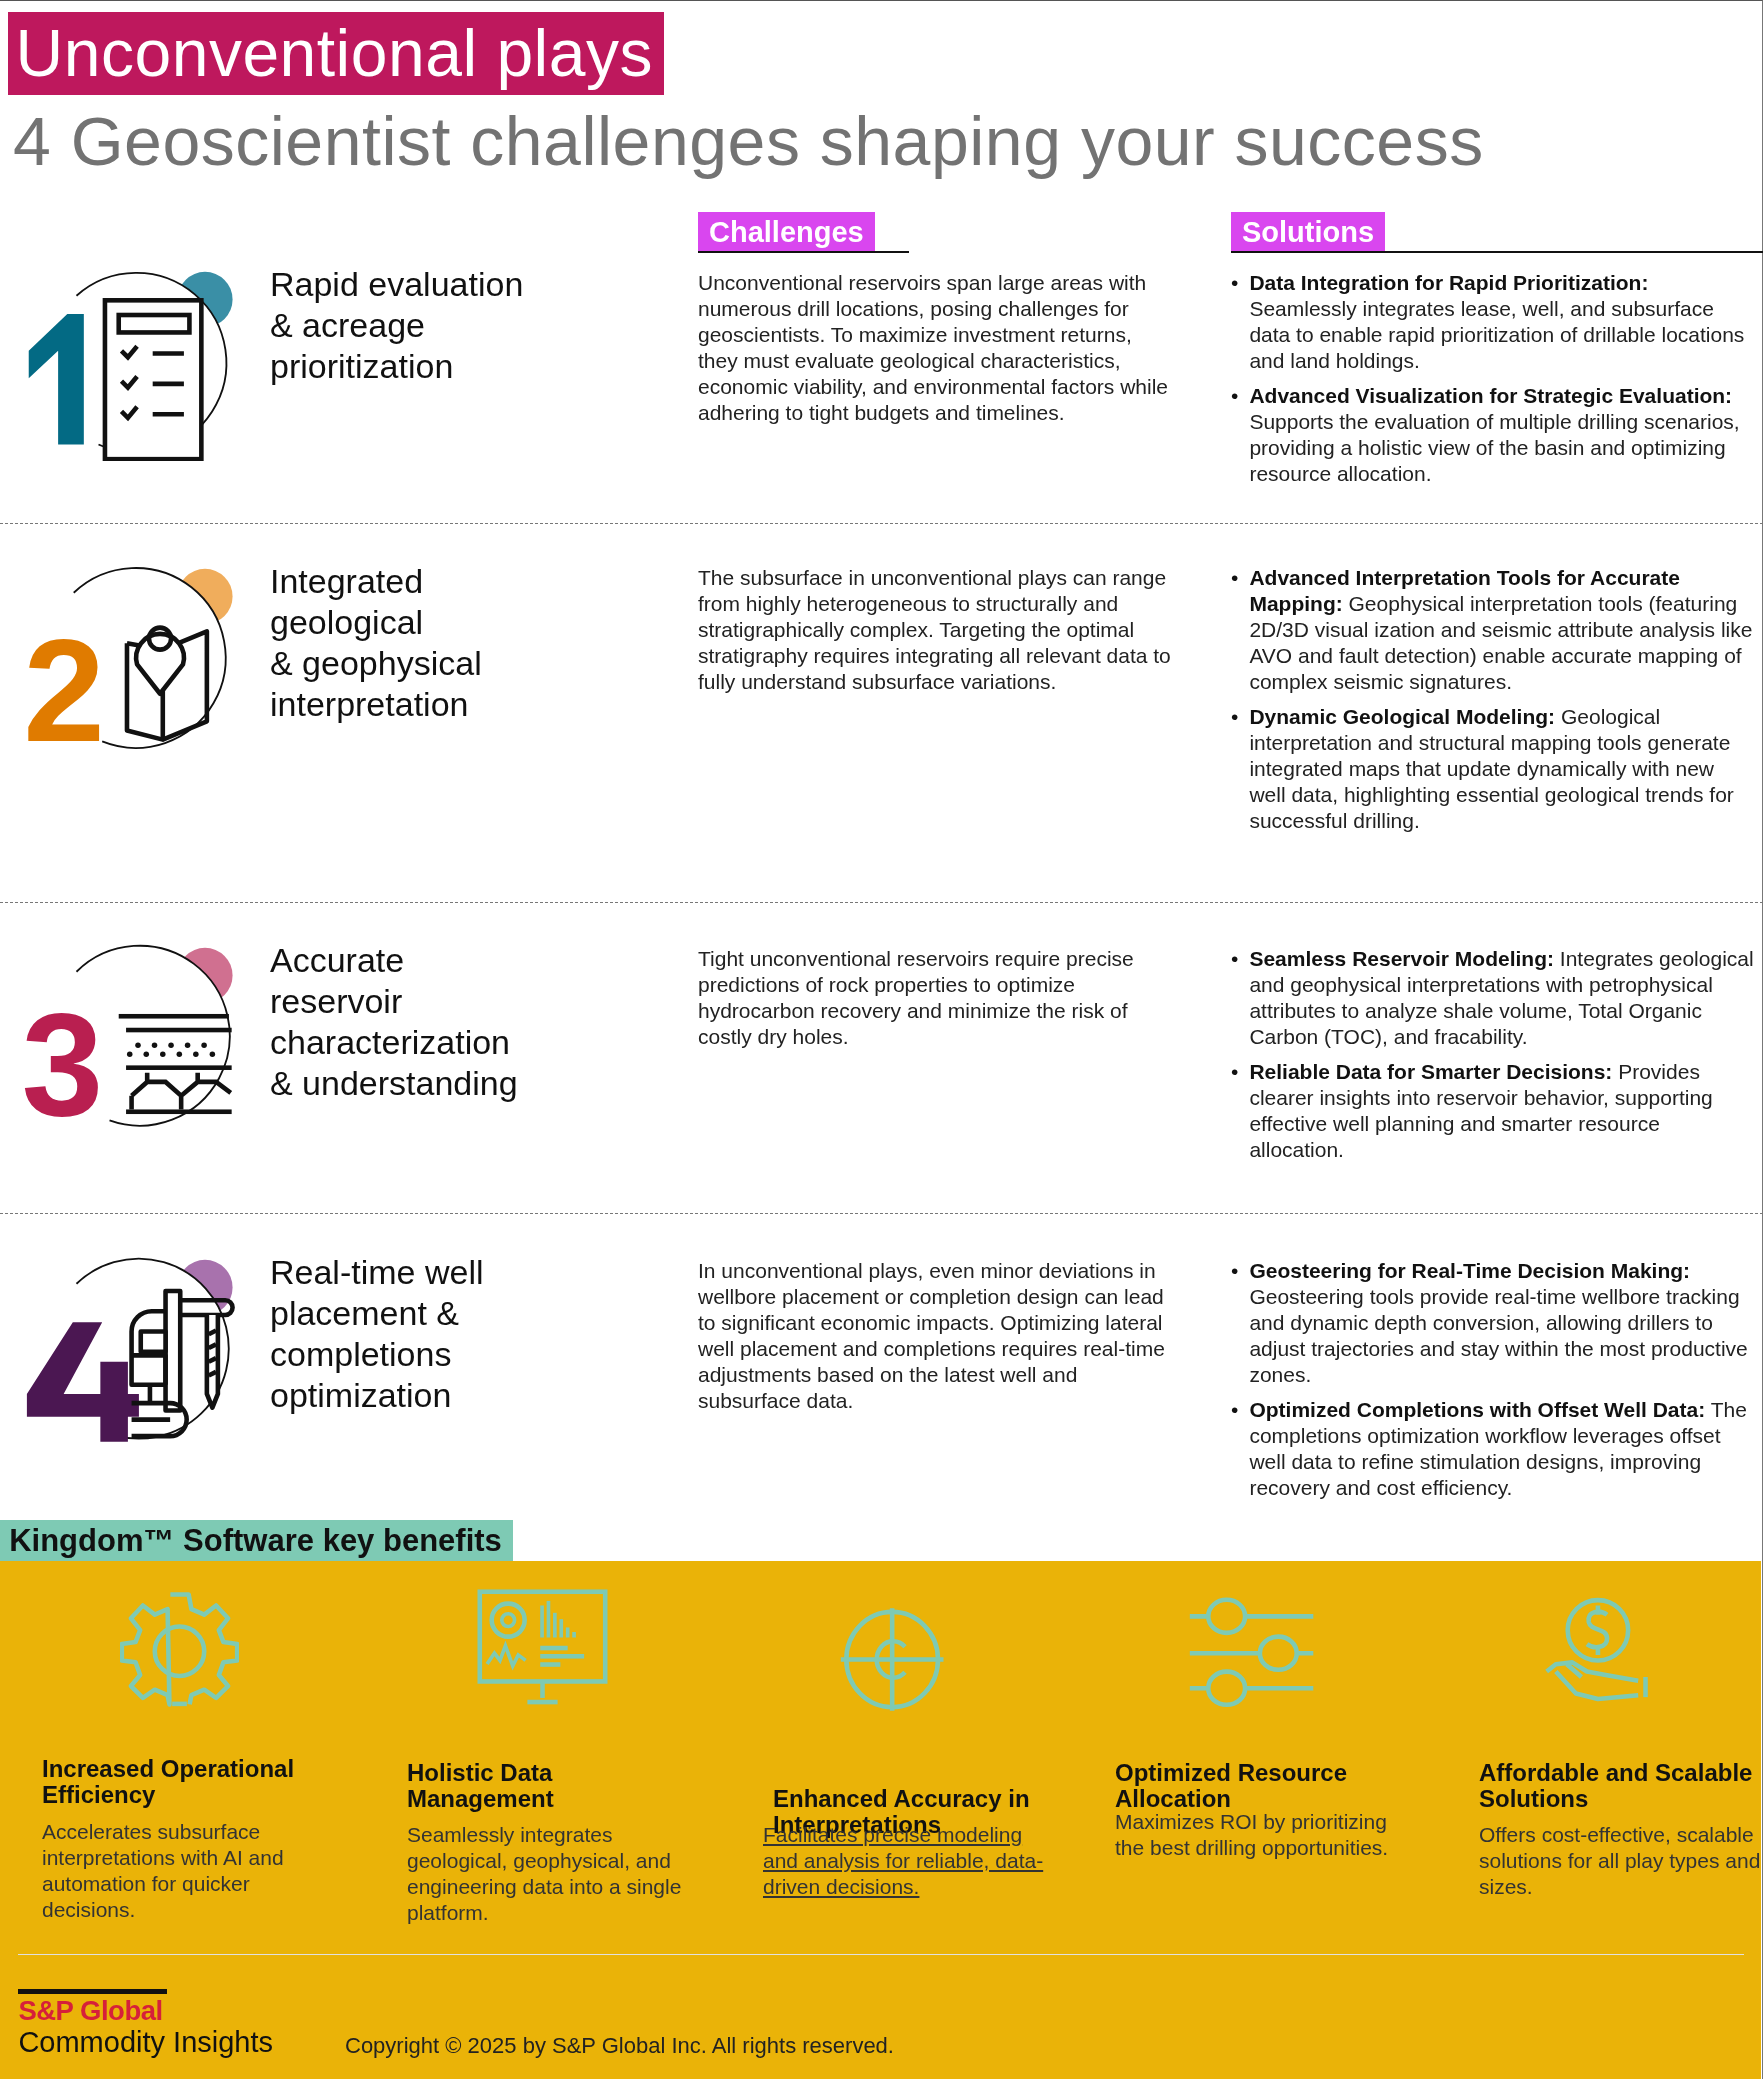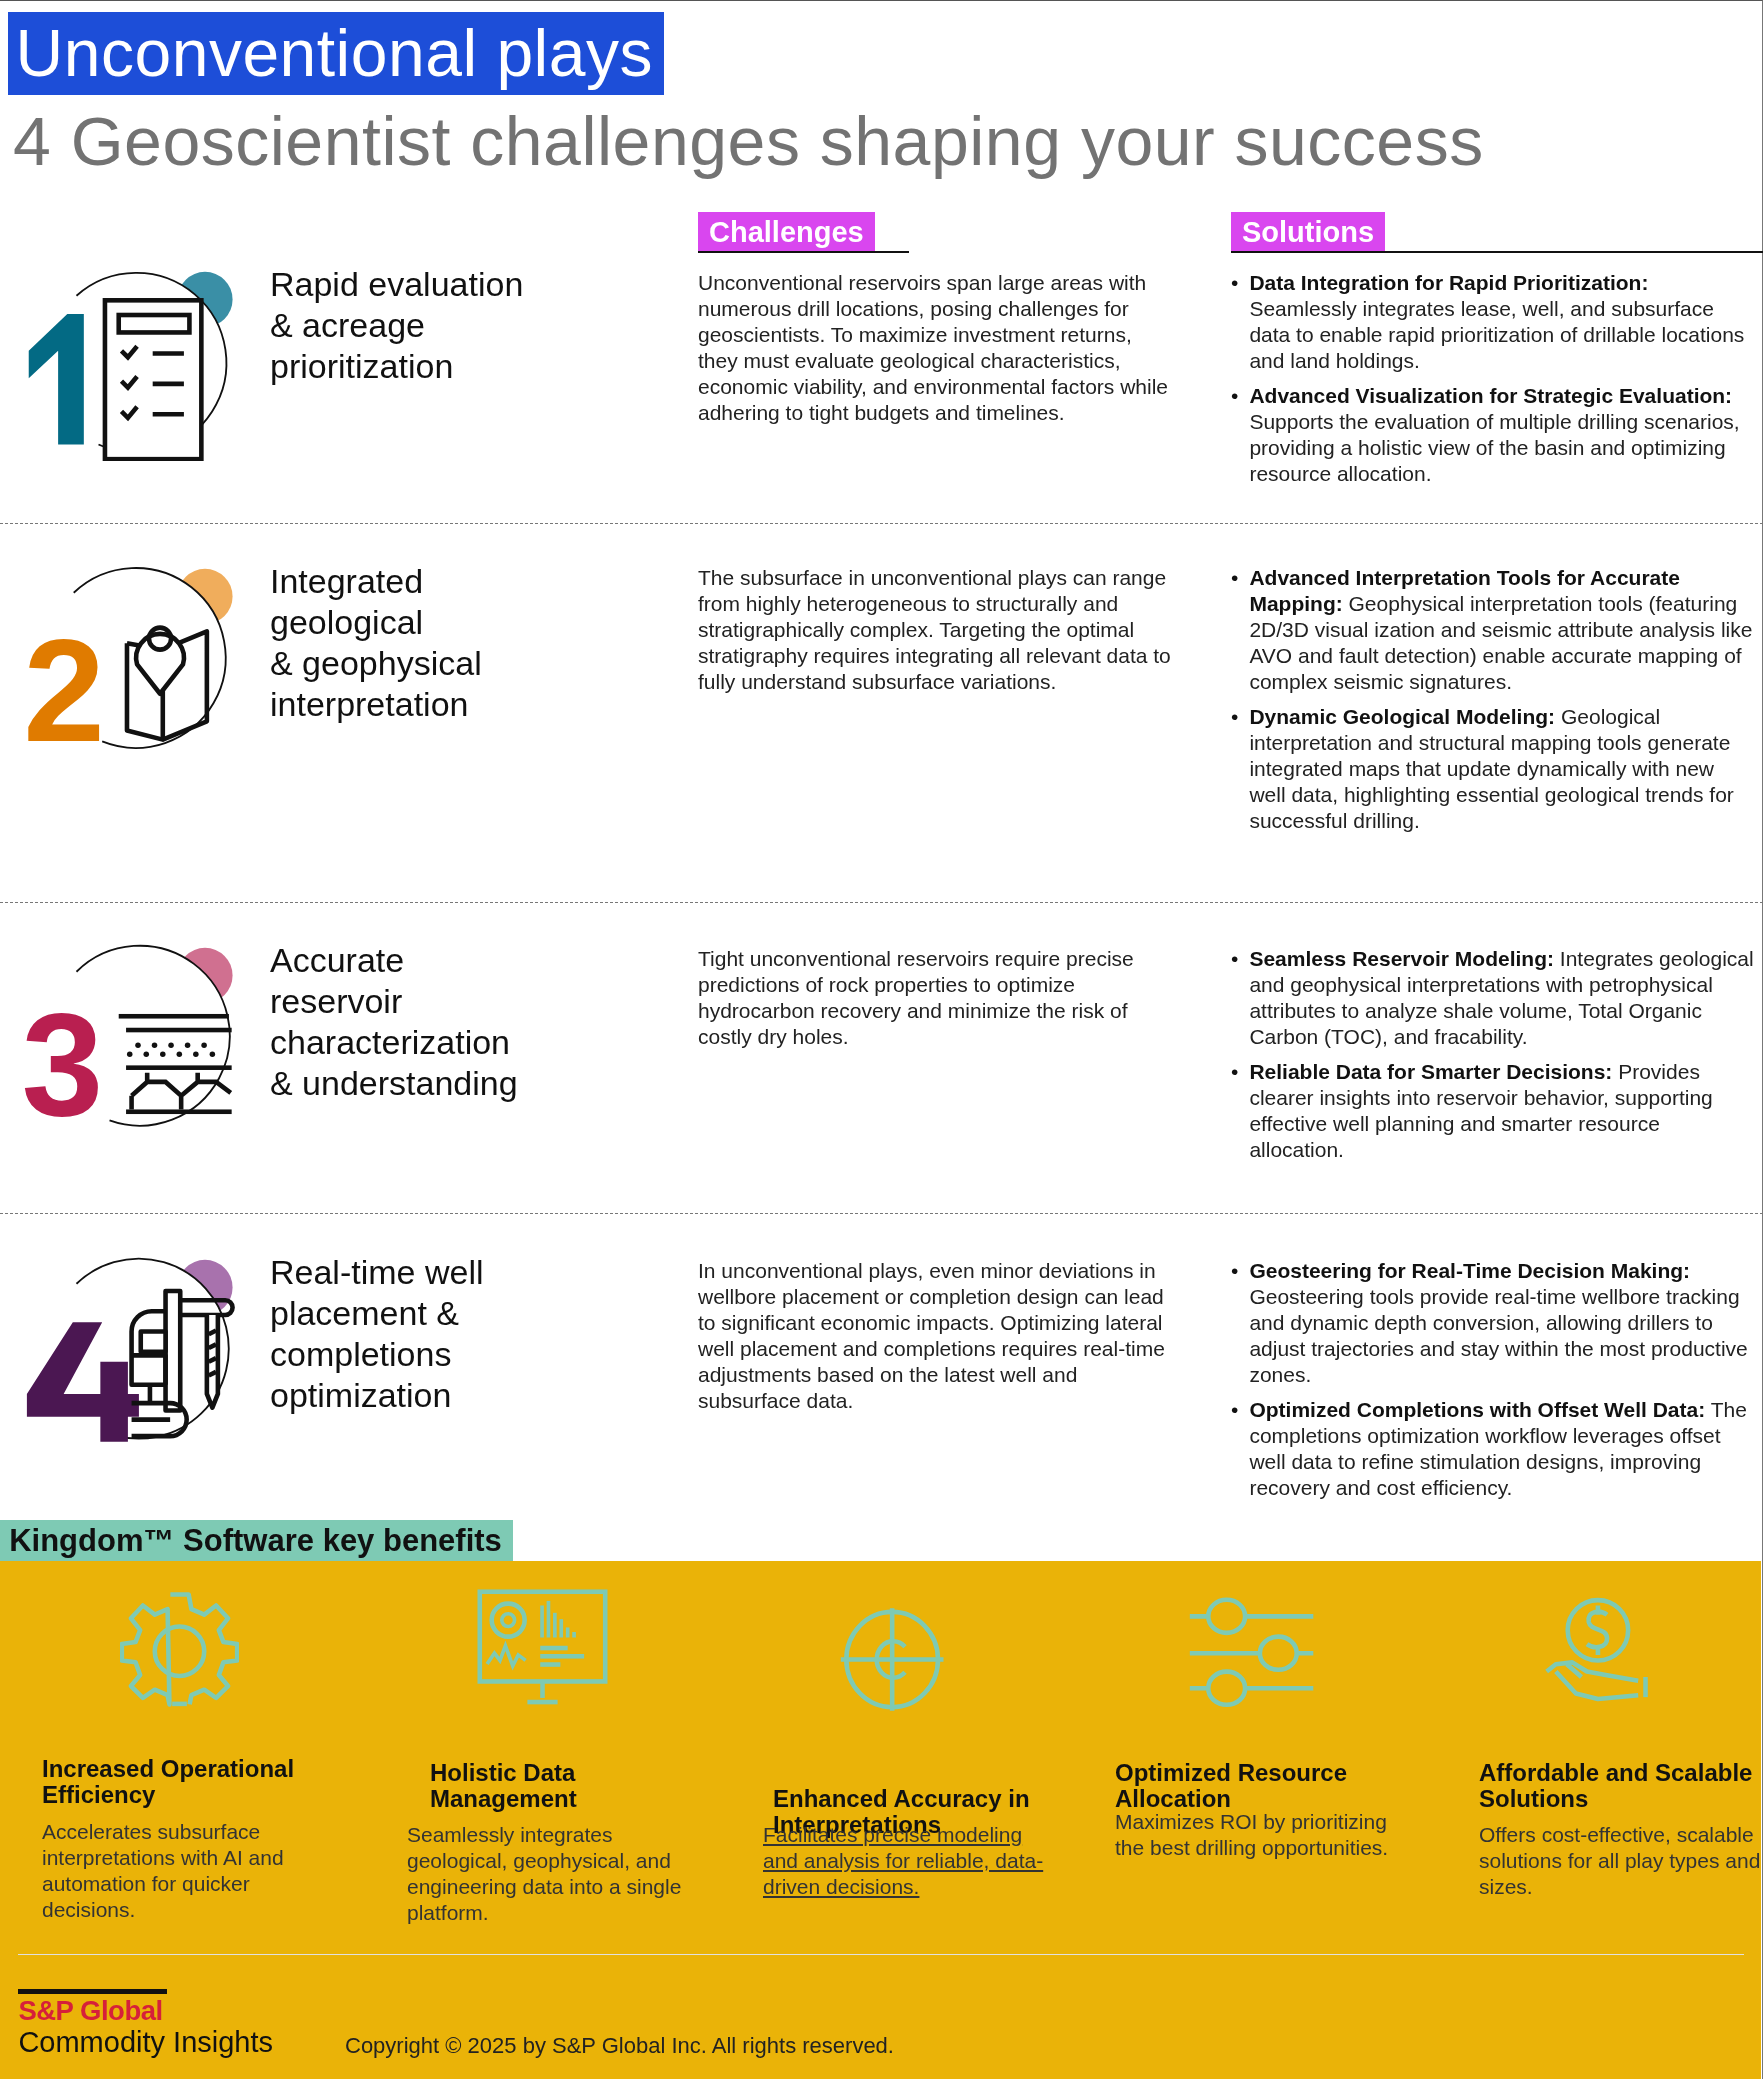--- a/index.html
+++ b/index.html
@@ -1,19 +1,19 @@
 <!DOCTYPE html>
 <html style="font-size:14.7px"><head>
 <meta charset="utf-8">
 <style>
   * { box-sizing: border-box; margin: 0; padding: 0; }
   html, body { width: 1763px; height: 2079px; background: #fff; }
   body { font-family: "Liberation Sans", sans-serif; color: #111; position: relative; overflow: hidden; }
   .frame { position: absolute; left: 0; top: 0; width: 1763px; height: 2079px; border-top: 1.8px solid #555; border-right: 1.8px solid #777; }
-  .title-block { position: absolute; left: 8.3px; top: 12px; height: 83px; background: #1d4ed8; color: #fff; font-size: 66px; line-height: 83px; padding: 0 11px 0 7.3px; font-weight: 400; letter-spacing: 0.5px; }
+  .title-block { position: absolute; left: 8.3px; top: 12px; height: 83px; background: #be185d; color: #fff; font-size: 66px; line-height: 83px; padding: 0 11px 0 7.3px; font-weight: 400; letter-spacing: 0.5px; }
   .subtitle { position: absolute; left: 13px; top: 99px; font-size: 68px; line-height: 84px; color: #737373; letter-spacing: 0.5px; }
   .col-head { position: absolute; top: 212px; height: 40px; background: #d946ef; color: #fff; font-size: 29px; font-weight: 700; line-height: 40px; padding: 0 11px; }
   .head-rule { position: absolute; top: 251px; height: 1.8px; background: #111; }
   .row { position: absolute; left: 0; width: 1763px; }
   .dash { position: absolute; left: 0; width: 1763px; border-top: 1.8px dashed #777; }
   .badge { position: absolute; left: 23px; width: 230px; height: 202px; }
   .row-title { position: absolute; left: 270px; font-size: 34px; line-height: 41px; font-weight: 300; color: #111; width: 303px; }
   .challenge { position: absolute; left: 698px; width: 478px; font-size: 21px; line-height: 26px; color: #222; font-weight: 300; }
   .solutions { position: absolute; left: 1231px; width: 523px; list-style: none; }
   .solutions li { position: relative; padding-left: 18.4px; font-size: 21px; line-height: 26px; color: #222; margin-bottom: 9.2px; }
@@ -191,21 +191,21 @@
           <rect x="98" y="42" width="4" height="11"></rect>
           <rect x="105" y="47" width="4" height="6"></rect>
       <rect x="70" y="62" width="30" height="5"></rect>
           <rect x="70" y="71" width="48" height="5"></rect>
           <rect x="70" y="80" width="22" height="5"></rect>
         </g>
       <path d="M12 82 L20 70 L26 78 L32 62 L40 84 L46 72 L54 78" fill="none" stroke="#7ecab4" stroke-width="4"></path>
       <rect x="70" y="101" width="5" height="18" fill="#7ecab4"></rect>
       <rect x="56" y="121" width="33" height="5" fill="#7ecab4"></rect>
     </svg>
-    <div class="benefit-title" style="left:0; top:171px;margin-left:23px;">Holistic Data Management</div>
+    <div class="benefit-title" style="left:0; top:171px;">Holistic Data Management</div>
     <div class="benefit-desc" style="left:0; top:233px;">Seamlessly integrates geological, geophysical, and engineering data into a single platform.</div>
   </div>
 
   <div class="benefit" style="left:763px;">
     <svg class="benefit-icon" style="left:76px; top:11px;" width="110" height="110" viewBox="0 0 120 120">
       <ellipse cx="58" cy="60" rx="50" ry="52" fill="none" stroke="#7ecab4" stroke-width="5"></ellipse>
       <path d="M58 4 V116 M2 60 H114" stroke="#7ecab4" stroke-width="5"></path>
       <path d="M72 46 A 18 20 0 1 0 72 74" fill="none" stroke="#7ecab4" stroke-width="5"></path>
     </svg>
     <div class="benefit-title" style="left:10px; top:171px;margin-top:26px;">Enhanced Accuracy in Interpretations</div>

